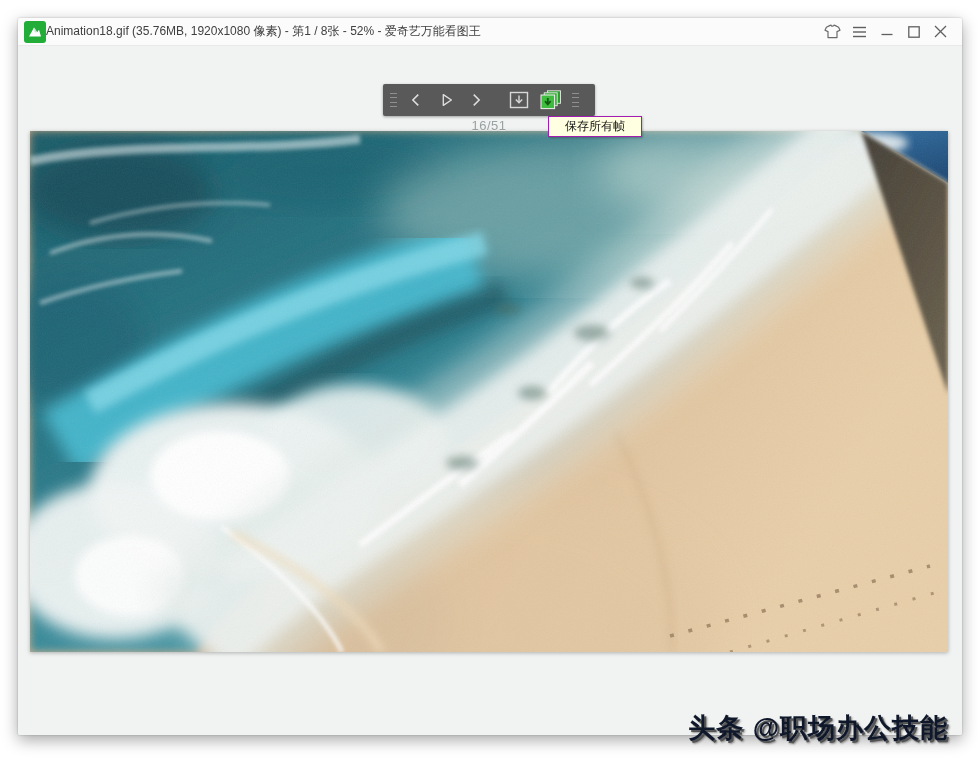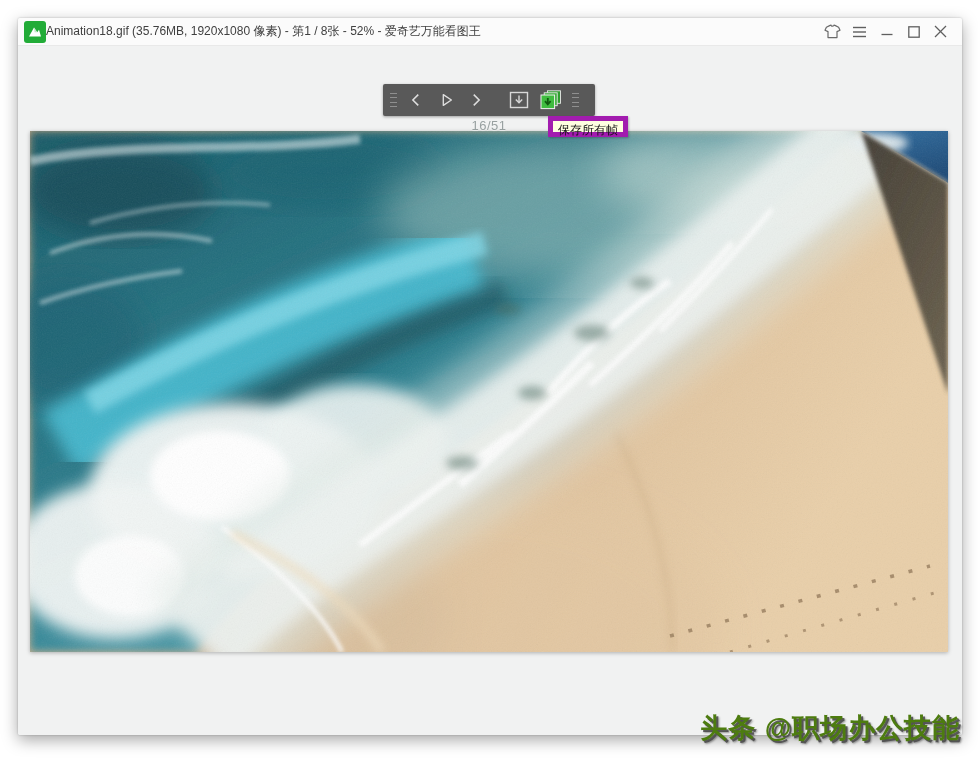--- a/index.html
+++ b/index.html
@@ -42,26 +42,26 @@
   .tb-btn { width:30px; height:32px; display:flex; align-items:center; justify-content:center;
             cursor:pointer; }
   .tb-btn.wide { width:32px; }
   .tb-spacer { width:12px; }
 
   .frame-counter { position:absolute; left:471px; top:72px; transform:translateX(-50%);
                    font-size:13px; color:#98a0a0; letter-spacing:.5px;
                    text-shadow:0 1px 1px rgba(255,255,255,.4); }
 
   .tooltip { position:absolute; left:530px; top:70px; height:21px;
-             background:#ffffe1; border:5px solid #a21caf; color:#141414;
-             font-size:12px; line-height:19px; padding:0 5px; white-space:nowrap;
+             background:#ffffe1; border:1px solid #a21caf; color:#141414;
+             font-size:12px; line-height:19px; padding:0 16px; white-space:nowrap;
              box-shadow:1px 1px 2px rgba(0,0,0,.25); z-index:5; }
 
-  .watermark { position:absolute; right:2px; top:664px; font-size:27px; font-weight:bold;
-               color:#4d7c0f; letter-spacing:1px; white-space:nowrap;
+  .watermark { position:absolute; right:14px; top:664px; font-size:27px; font-weight:bold;
+               color:#0f172a; letter-spacing:1px; white-space:nowrap;
                text-shadow:2px 2px 0 rgba(70,70,70,.85), 3px 3px 2px rgba(40,40,40,.45); }
 </style>
 </head>
 <body>
 
 <div class="window">
 
   <div class="titlebar">
     <div class="app-logo" style="background:#22ac38;">
       <svg width="16" height="16" viewBox="0 0 16 16">

